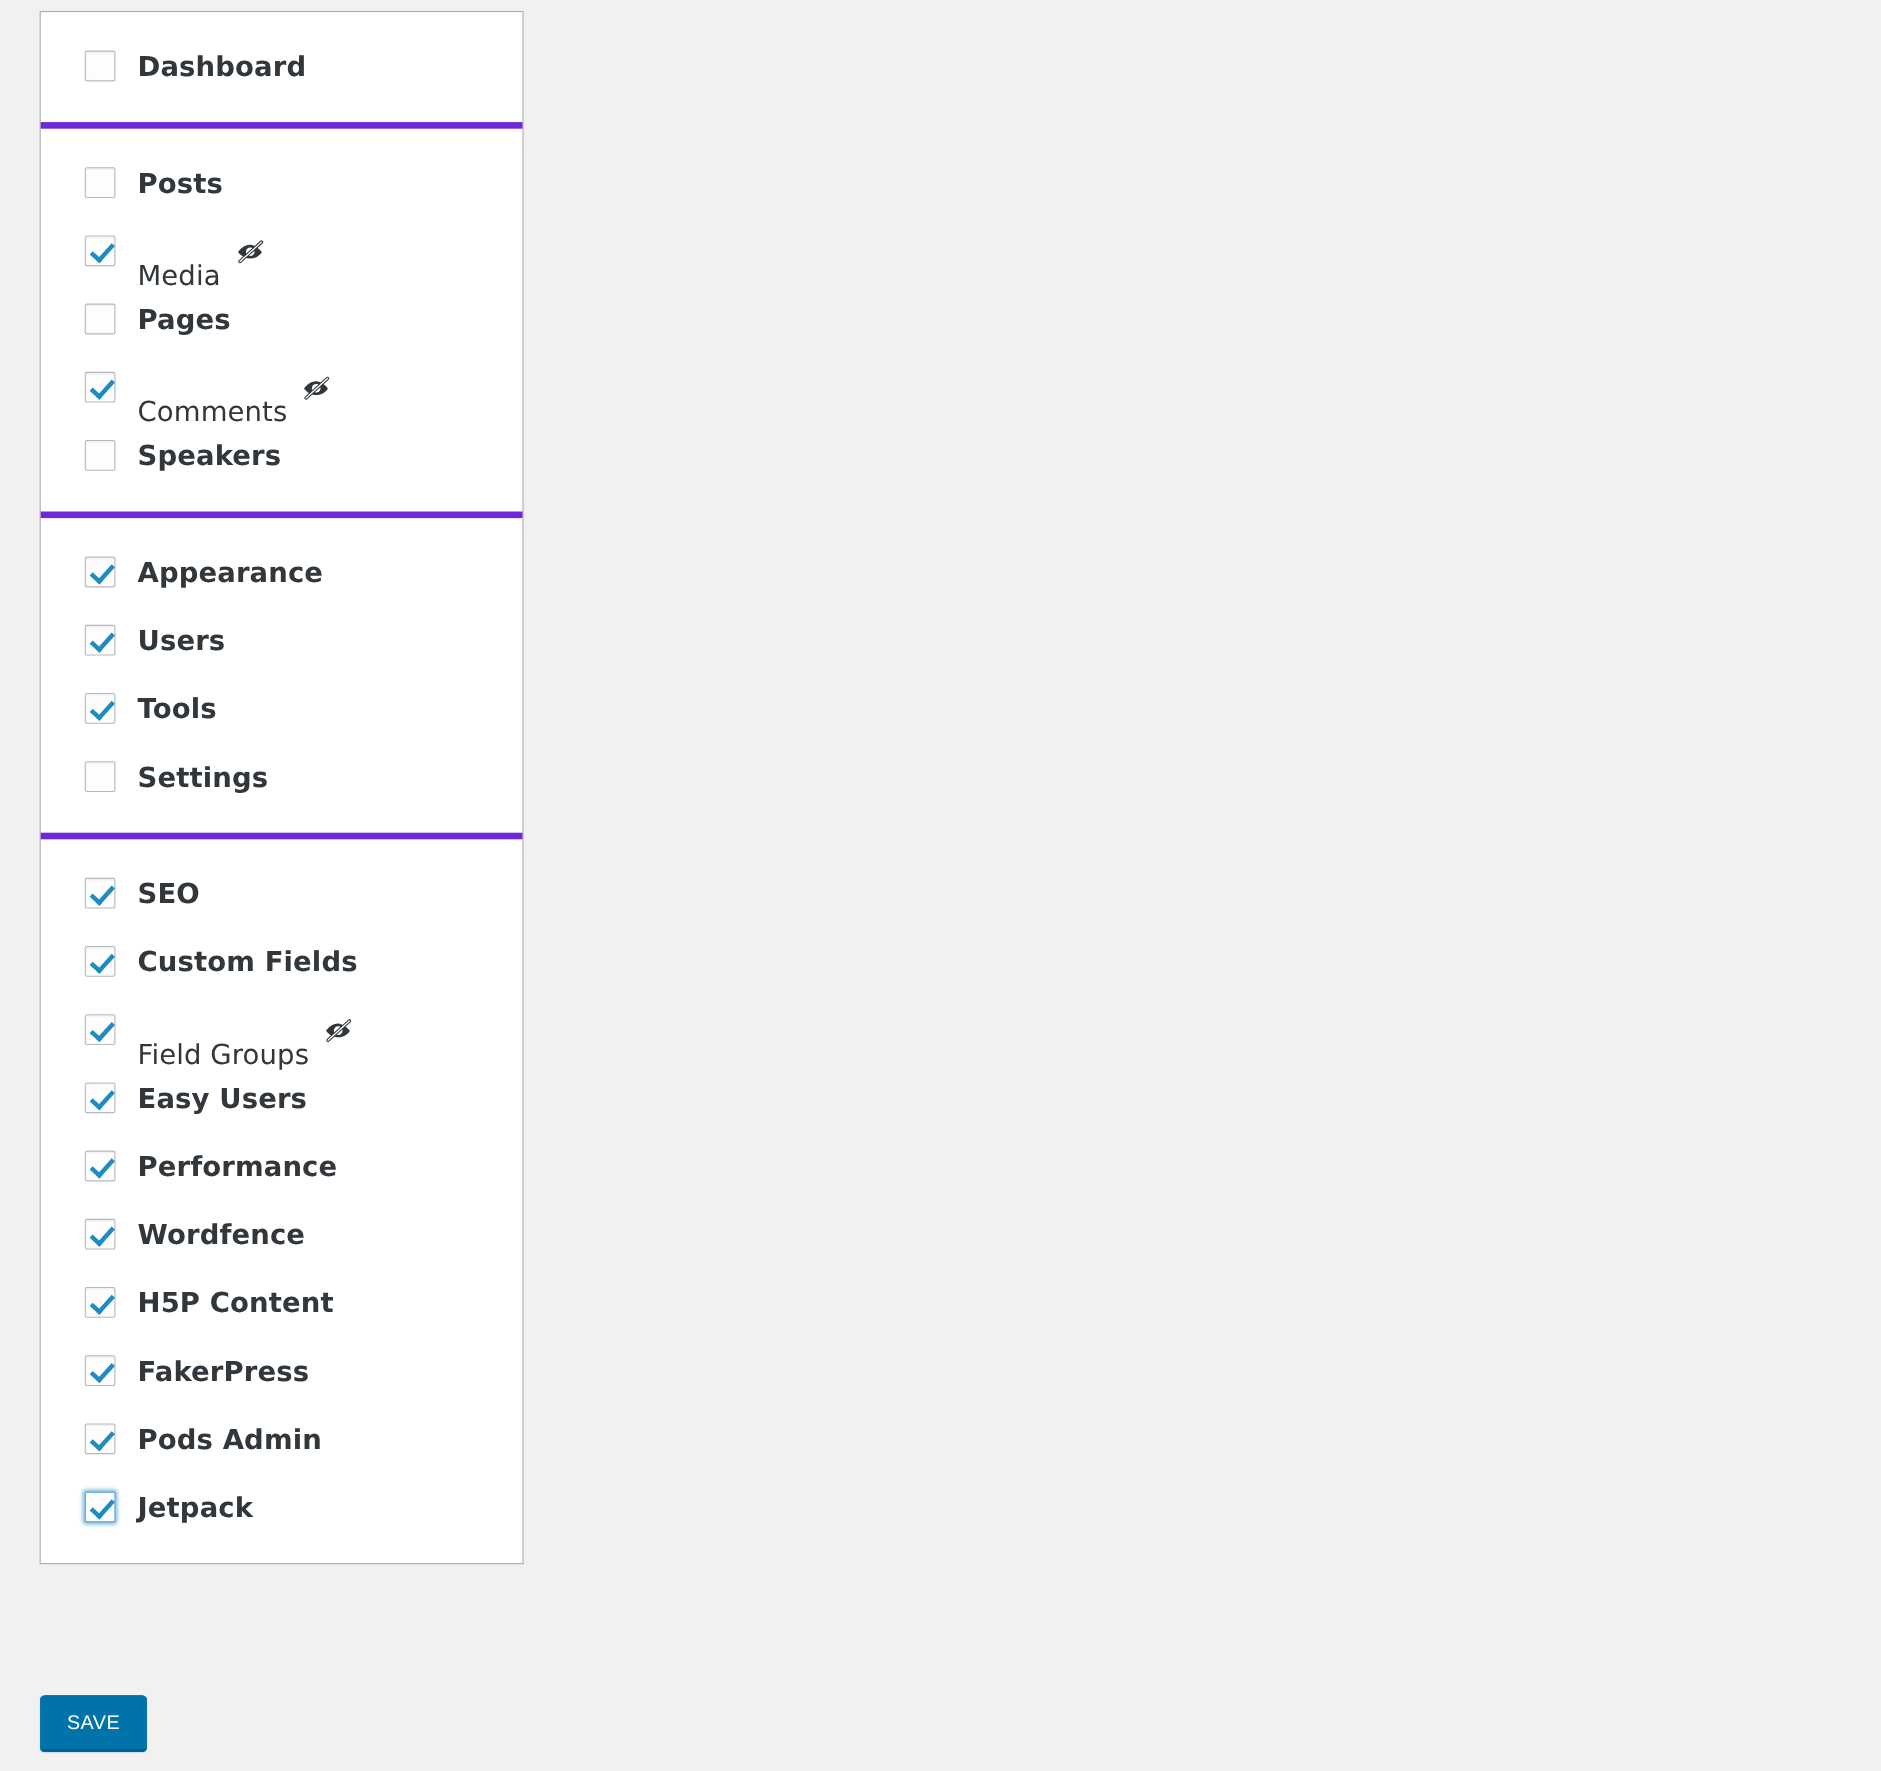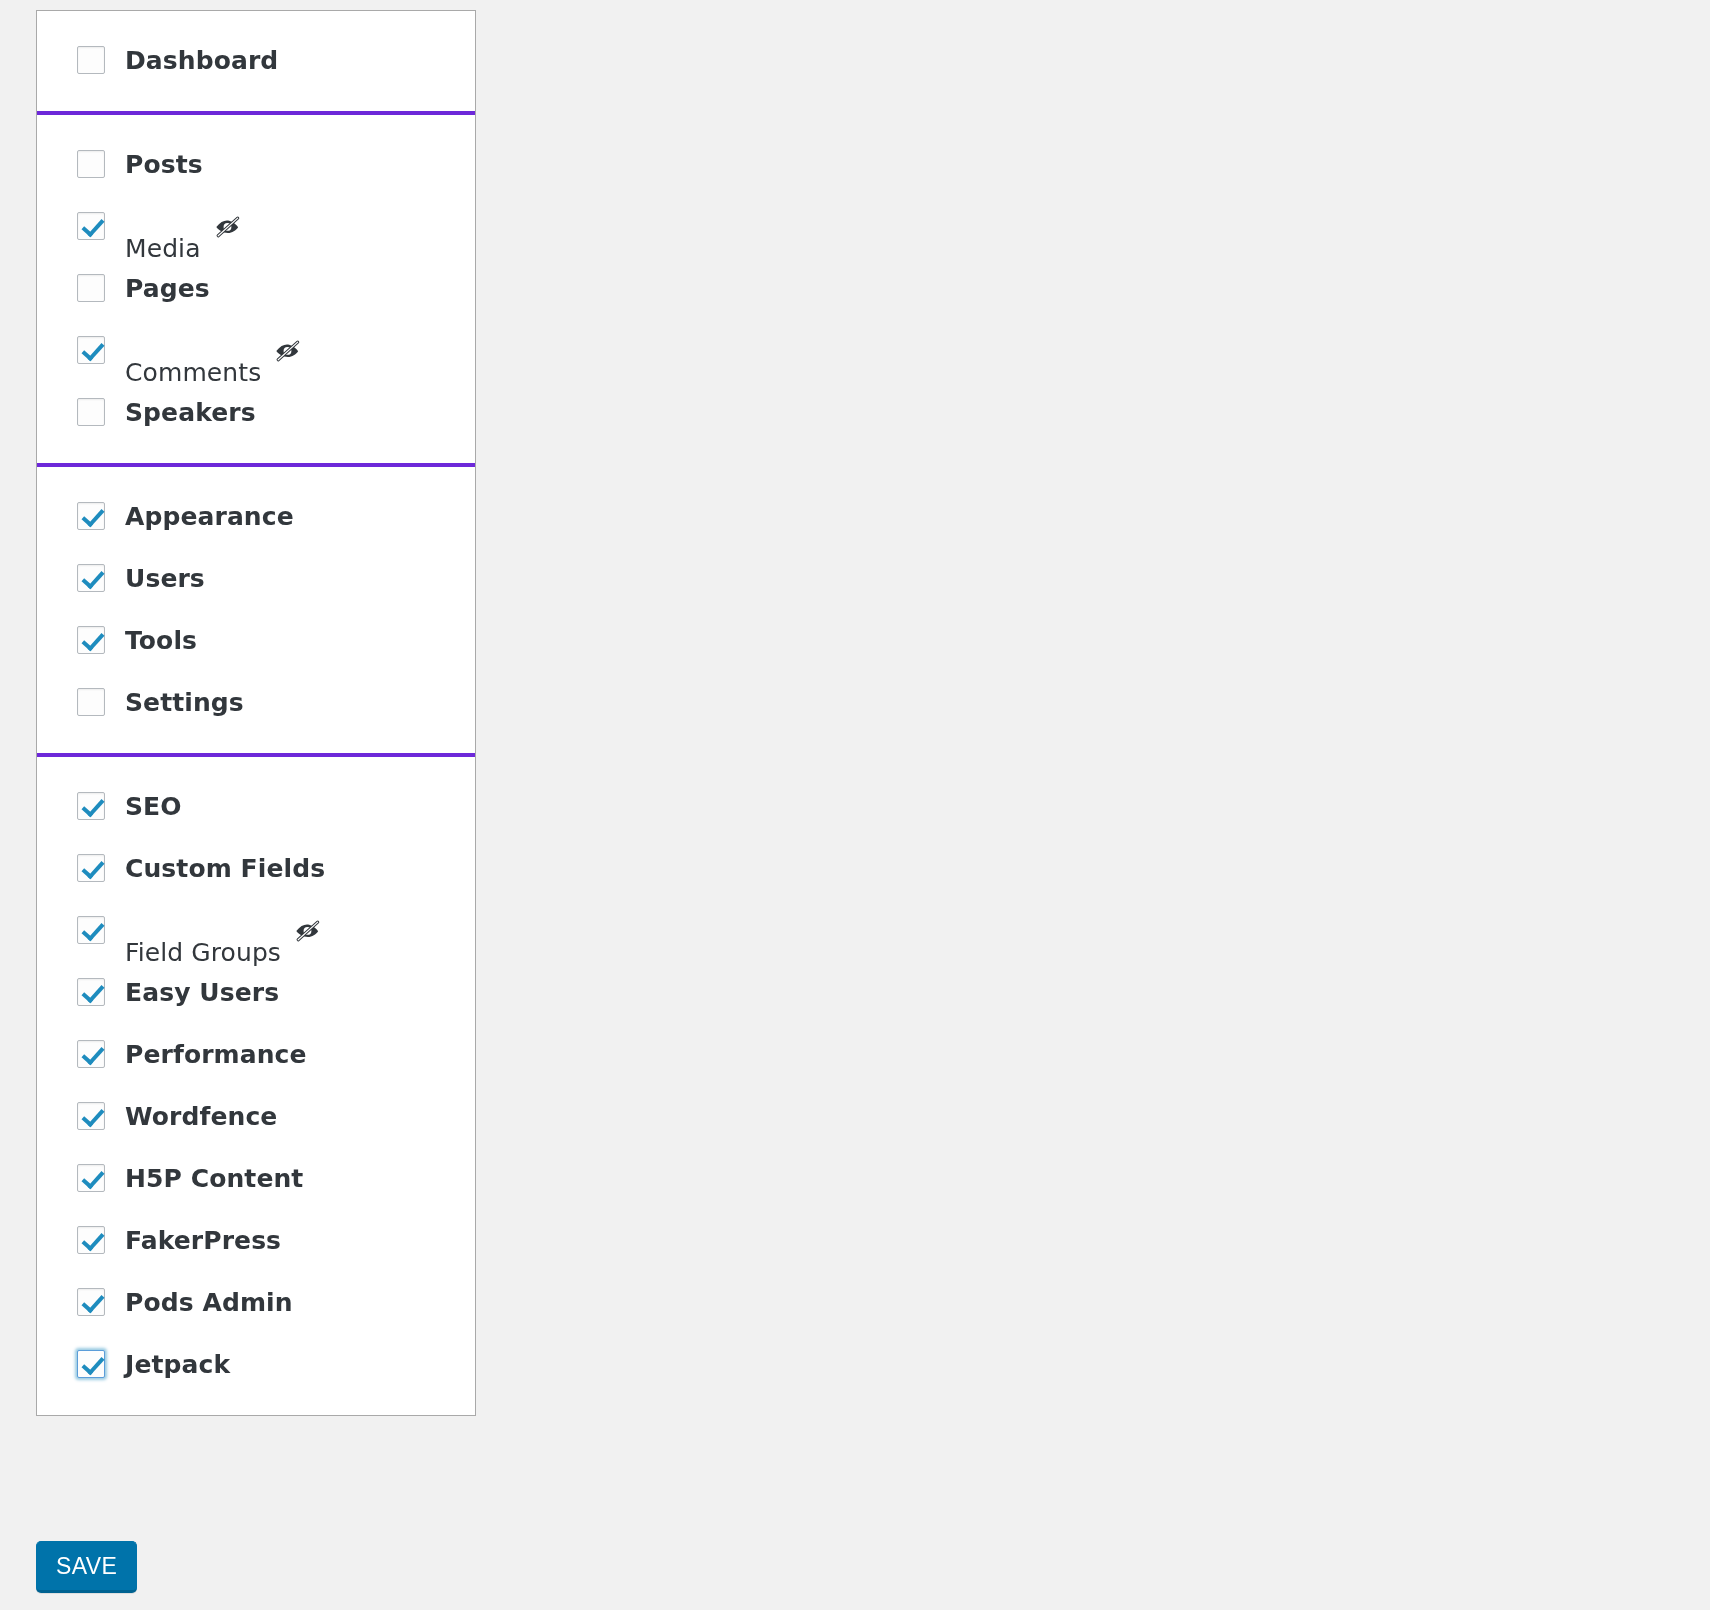--- a/index.html
+++ b/index.html
@@ -29,21 +29,21 @@
     background: #ffffff;
     border: 1px solid #a9a9a9;
     box-sizing: border-box;
   }
 
   .section {
     padding: 18px 0 20px 0;
     box-sizing: border-box;
   }
   .section + .section {
-    border-top: 4px solid #6d28d9;
+    border-top: 6px solid #6d28d9;
   }
 
   .row {
     display: flex;
     align-items: center;
     height: 62px;
     padding-left: 40px;
     box-sizing: border-box;
   }
 
@@ -109,21 +109,21 @@
     min-width: 98px;
     height: 52px;
     padding: 0 19px;
     background: #0073aa;
     border: 1px solid #0073aa;
     border-bottom-color: #006291;
     border-bottom-width: 3px;
     border-radius: 5px;
     box-sizing: border-box;
     color: #ffffff;
-    font-size: 23px;
+    font-size: 18px;
     font-weight: 400;
     letter-spacing: 0.4px;
     cursor: pointer;
     box-shadow: 0 1px 0 rgba(0,0,0,0.08);
   }
 </style>
 </head>
 <body>
 
 <div id="root">

